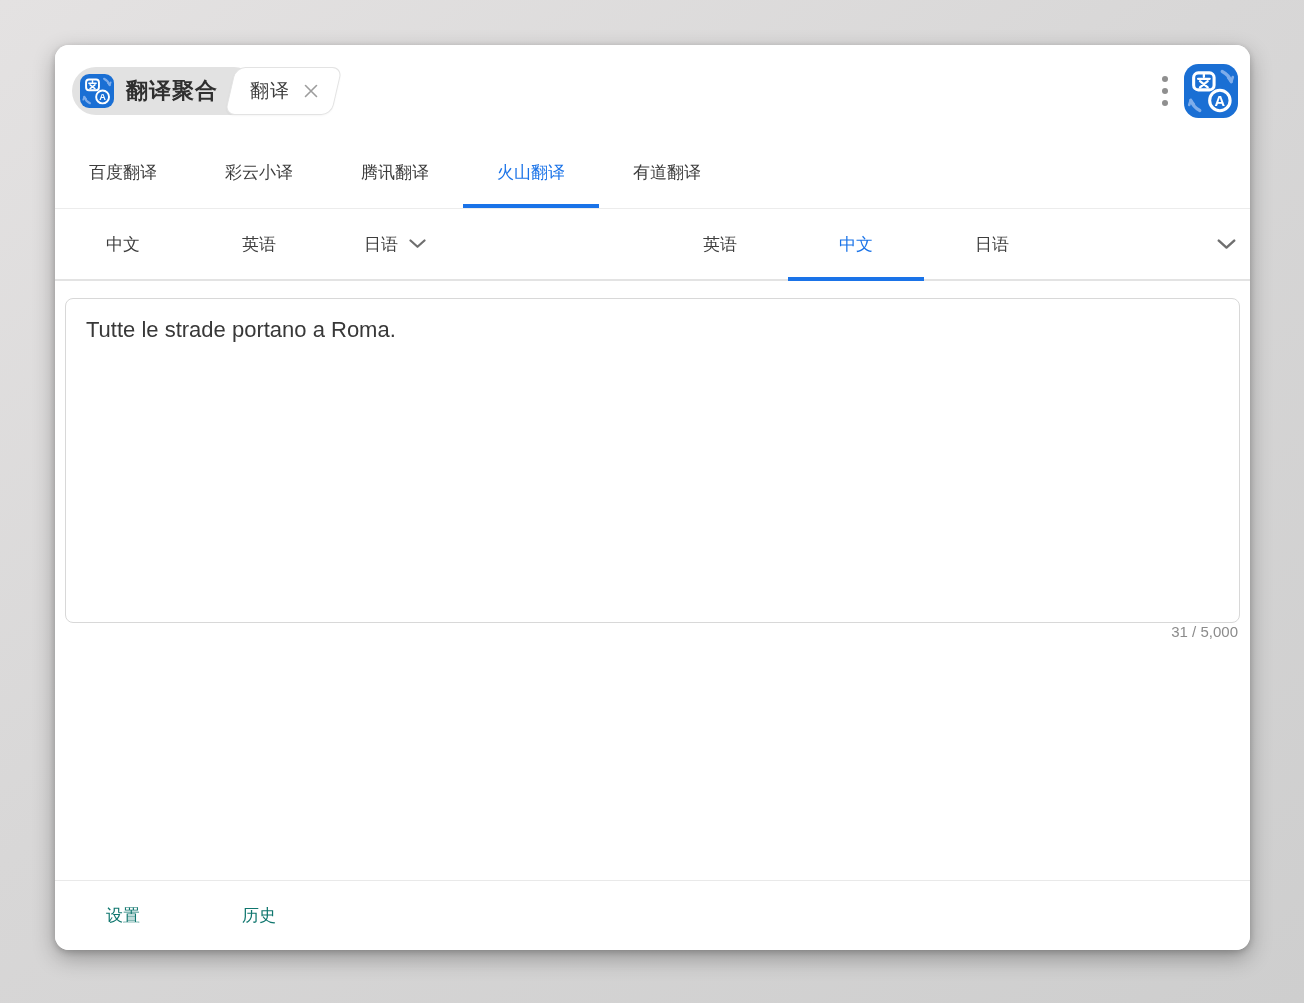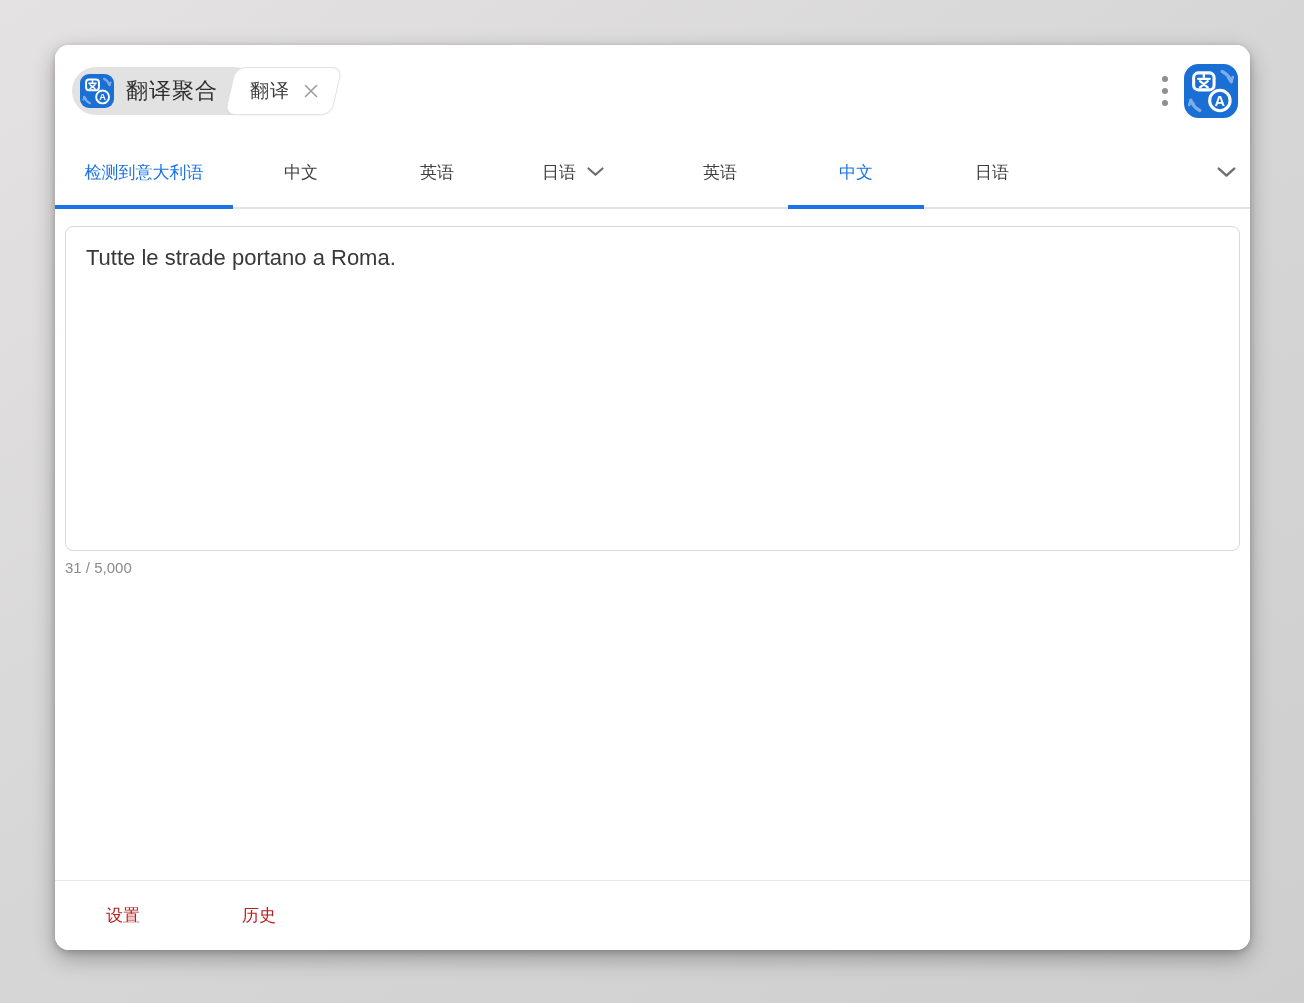--- a/index.html
+++ b/index.html
@@ -16,21 +16,21 @@
     display:flex;flex-direction:column;
   }
   
   .hdr{height:92px;flex:0 0 auto;display:flex;align-items:center;justify-content:space-between;padding:0 12px 0 17px;background:#fff;}
   .tabgroup{display:flex;align-items:center;}
   .app-pill{height:48px;background:#e2e2e2;border-radius:24px;display:flex;align-items:center;gap:12px;padding:0 40px 0 8px;}
   .icon-sq{border-radius:9px;display:flex;align-items:center;justify-content:center;flex:0 0 auto;}
   .icon-sq.small{width:34px;height:34px;}
   .icon-sq.big{width:54px;height:54px;border-radius:14px;}
   .icon-sq svg{width:100%;height:100%;display:block;}
-  .app-title{font-size:22px;font-weight:400;color:#2f2f2f;letter-spacing:1px;}
+  .app-title{font-size:22px;font-weight:700;color:#2f2f2f;letter-spacing:1px;}
   .page-tab{margin-left:-28px;height:46px;background:#fff;border:1px solid #e3e3e3;border-radius:10px;
     transform:skewX(-13deg);display:flex;align-items:center;gap:9px;padding:0 13px 0 19px;box-shadow:0 1px 2px rgba(0,0,0,.04);}
   .page-tab .unskew{transform:skewX(13deg);display:flex;align-items:center;gap:9px;}
   .page-tab-label{font-size:19px;color:#3c3c3c;letter-spacing:1px;}
   .close-btn{width:24px;height:24px;display:flex;align-items:center;justify-content:center;cursor:pointer;}
   .hdr-right{display:flex;align-items:center;gap:14px;}
   .kebab{display:flex;flex-direction:column;gap:6px;padding:4px 2px;cursor:pointer;}
   .kebab i{width:6px;height:6px;border-radius:50%;background:#8f8f8f;display:block;}
   
   .svc-tabs{height:71px;flex:0 0 auto;display:flex;border-bottom:1px solid #ececec;background:#fff;}
@@ -52,24 +52,24 @@
   .chev-btn{width:48px;flex:0 0 auto;display:flex;align-items:center;justify-content:center;cursor:pointer;}
   
   .main{flex:1 1 auto;background:#fff;}
   .panes{display:flex;gap:12px;padding:17px 10px 0 10px;}
   .pane{flex:1 1 0;min-width:0;}
   .pane textarea{
     width:100%;height:325px;box-sizing:border-box;border:1px solid #d8d8d8;border-radius:8px;
     padding:16px 20px;font-size:22px;line-height:1.4;color:#383838;background:#fff;
     resize:none;outline:none;font-family:inherit;display:block;
   }
-  .count{text-align:left;color:#8b8b8b;font-size:15px;margin-top:8px;padding-right:2px;}
+  .count{text-align:right;color:#8b8b8b;font-size:15px;margin-top:0;padding-right:2px;}
   
   .ftr{height:69px;flex:0 0 auto;border-top:1px solid #e9e9e9;display:flex;align-items:center;background:#fff;}
-  .ftr-item{width:136px;flex:0 0 auto;text-align:center;font-size:17px;color:#b91c1c;cursor:pointer;}
+  .ftr-item{width:136px;flex:0 0 auto;text-align:center;font-size:17px;color:#0f766e;cursor:pointer;}
   :root{--accent:#1a73e8;}
 </style>
 </head>
 <body>
 
 <svg width="0" height="0" style="position:absolute">
   <defs>
     <g id="translate-glyph">
       <rect x="0" y="0" width="28" height="28" rx="7.5" fill="#1a6fd4"></rect>
       <rect x="5" y="4.6" width="10.6" height="8.8" rx="2.4" fill="none" stroke="#ffffff" stroke-width="1.6"></rect>
@@ -117,26 +117,40 @@
           <i></i>
         </div>
       <div class="icon-sq big">
         <svg viewBox="0 0 28 28">
             <use href="#translate-glyph"></use>
           </svg>
       </div>
     </div>
   </div>
 
+  <div class="svc-tabs">
+    <div class="svc-tab">
+        <span>百度翻译</span>
+      </div>
+    <div class="svc-tab">
+        <span>彩云小译</span>
+      </div>
+    <div class="svc-tab">
+        <span>腾讯翻译</span>
+      </div>
+    <div class="svc-tab active">
+        <span>火山翻译</span>
+      </div>
+    <div class="svc-tab">
+        <span>有道翻译</span>
+      </div>
+  </div>
 
   <div class="lang-bar">
     <div class="lang-group source">
-      <div class="lang-cell wide active">
-          <span>检测到意大利语</span>
-        </div>
       <div class="lang-cell">
           <span>中文</span>
         </div>
       <div class="lang-cell">
           <span>英语</span>
         </div>
       <div class="lang-cell">
         <span>日语</span>
         <span style="display:flex;">
             <svg width="17" height="10" viewBox="0 0 17 10">

